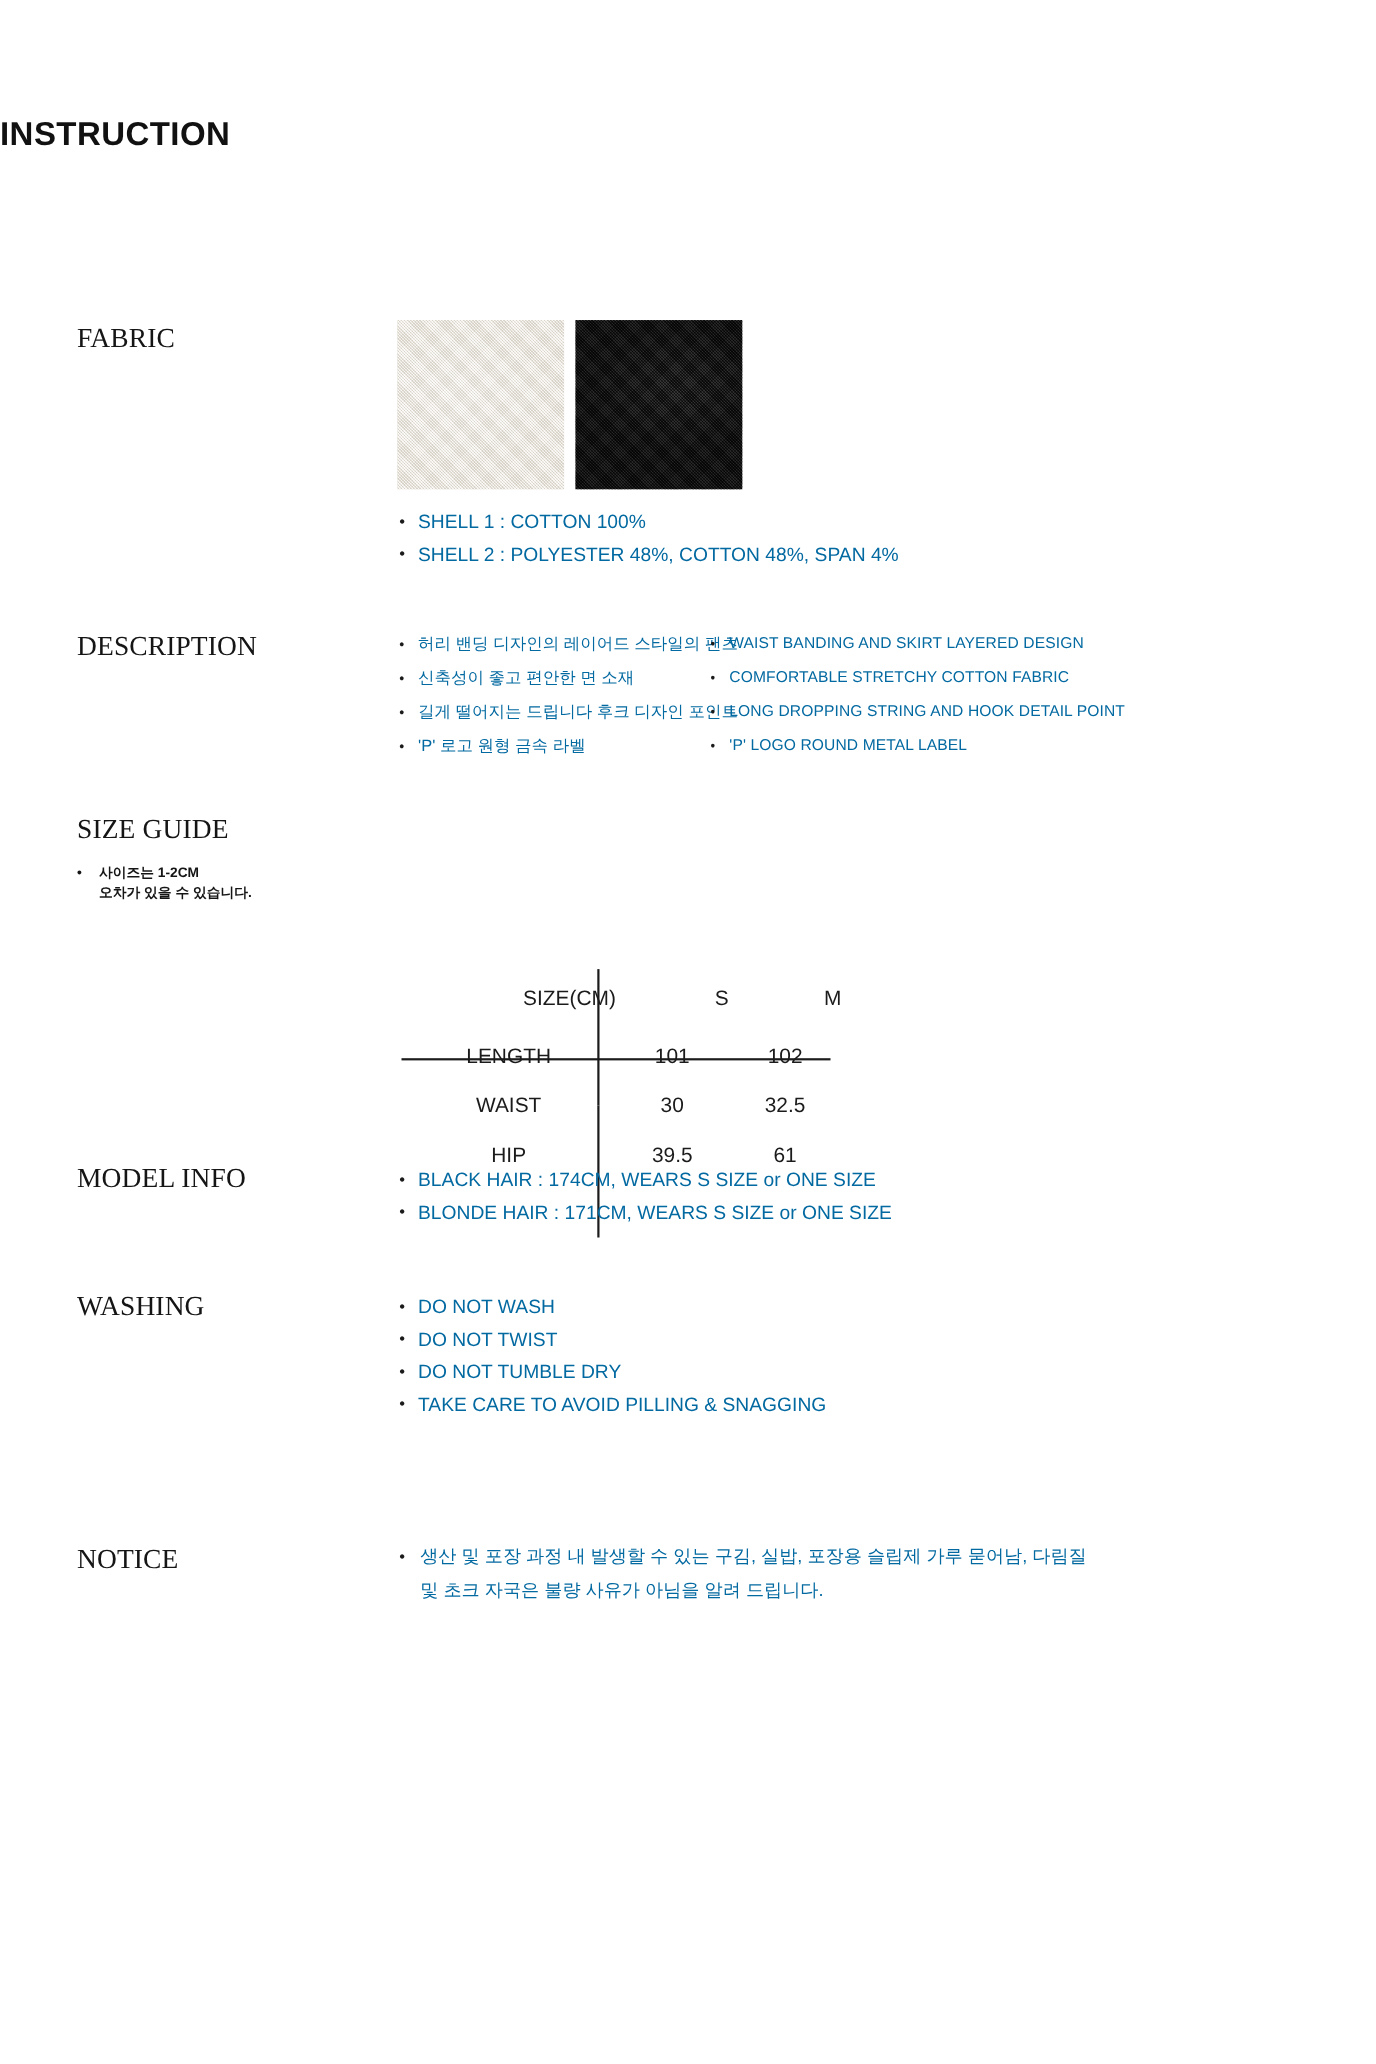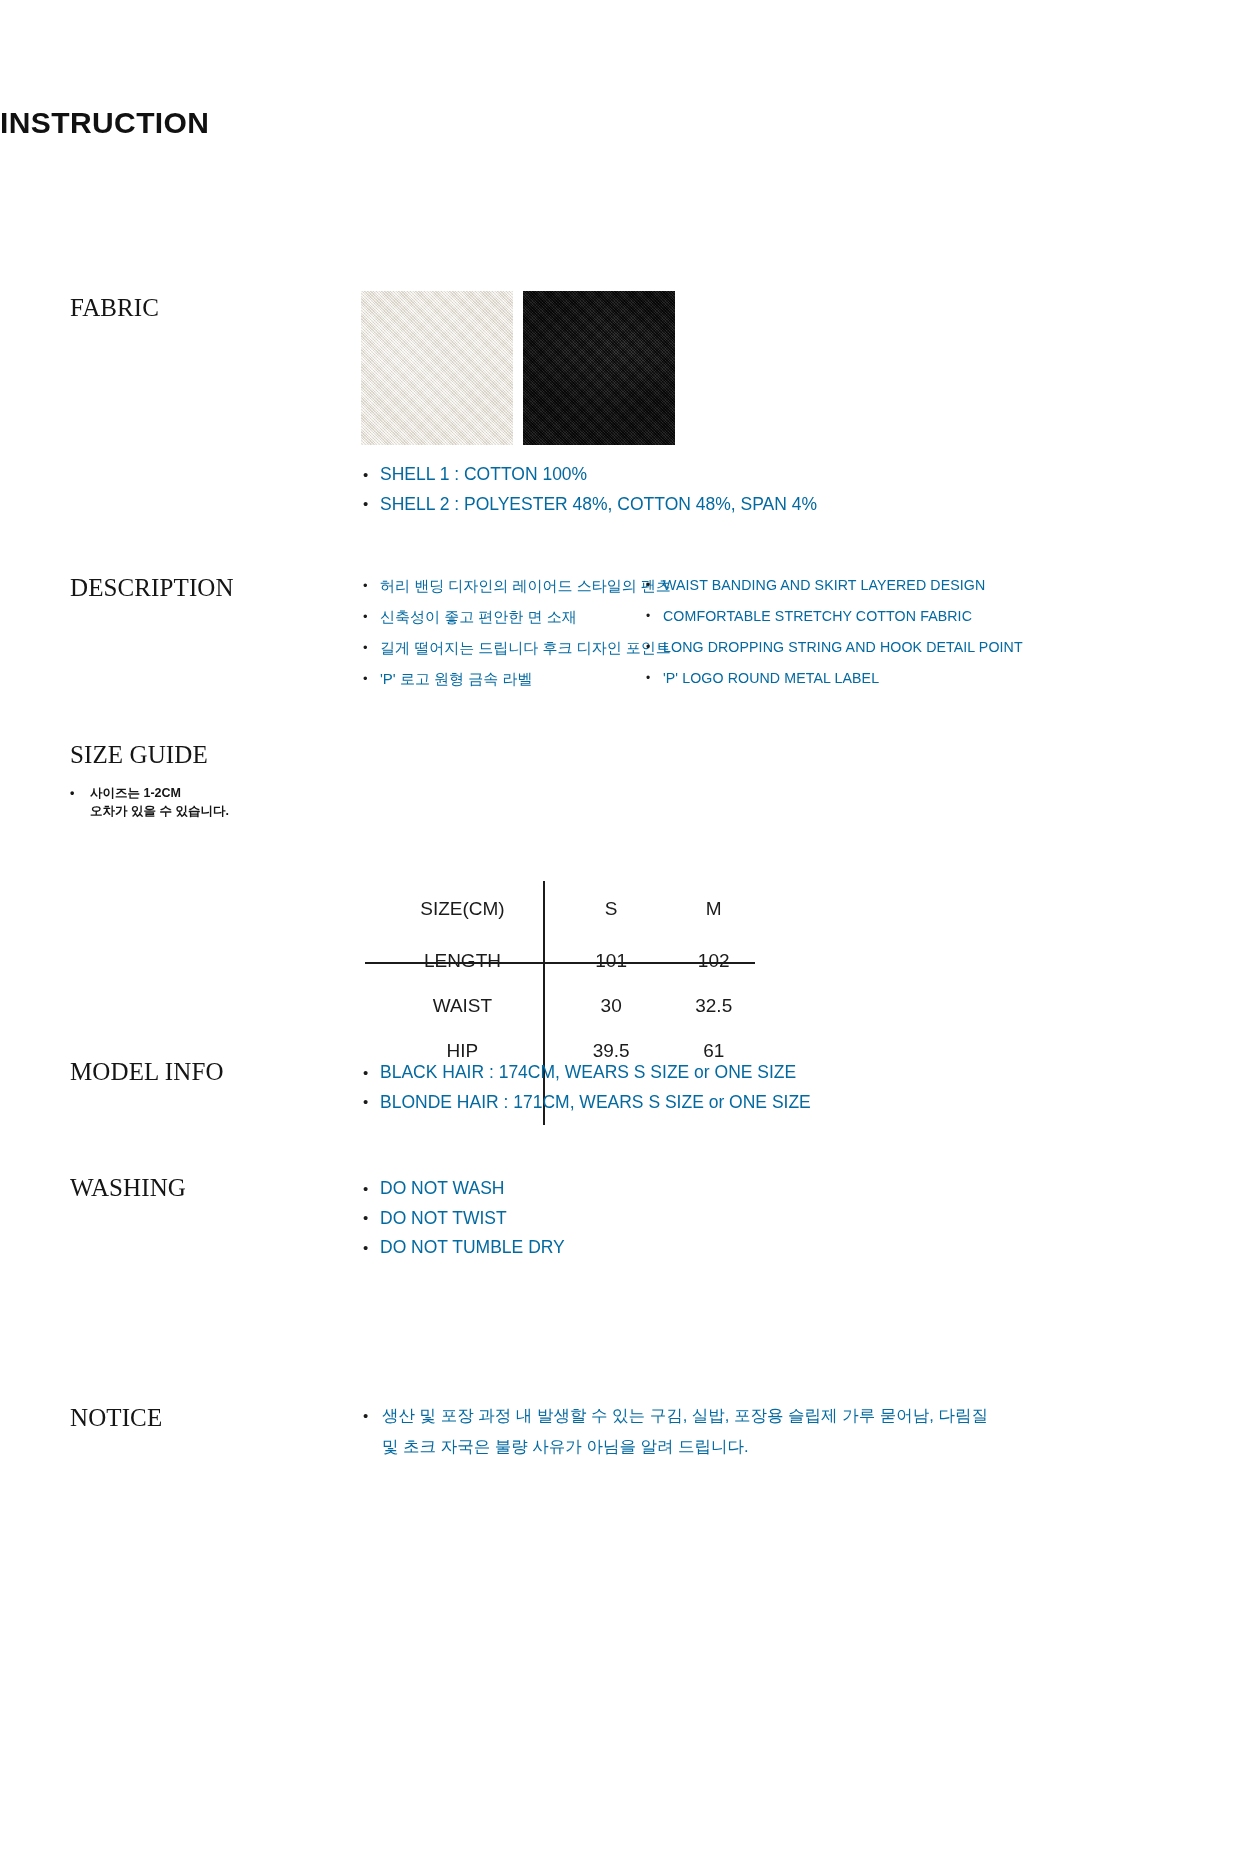--- a/index.html
+++ b/index.html
@@ -106,21 +106,21 @@
   }
   .size-table th, .size-table td {
     font-weight: normal;
     font-size: 19px;
     color: #1b1b1b;
     text-align: center;
     padding: 0;
     height: 45px;
     vertical-align: middle;
   }
-  .size-table thead th { height: 58px; }
+  .size-table thead th { height: 58px; text-align: right; }
   .size-table th.rowhdr, .size-table td.rowhdr { width: 190px; }
   .size-table th.colv, .size-table td.colv { width: 100px; }
 
   .vline {
     position: absolute;
     left: 543px;
     top: 881px;
     width: 1.6px;
     height: 124px;
     background: #1b1b1b;
@@ -255,18 +255,19 @@
 <div class="blist" style="left:362px; top:1058px">
   <div class="bitem">BLACK HAIR : 174CM, WEARS S SIZE or ONE SIZE</div>
   <div class="bitem">BLONDE HAIR : 171CM, WEARS S SIZE or ONE SIZE</div>
 </div>
 
 <div class="sec-label" style="top:1174px">WASHING</div>
 <div class="blist" style="left:362px; top:1174px">
   <div class="bitem">DO NOT WASH</div>
   <div class="bitem">DO NOT TWIST</div>
   <div class="bitem">DO NOT TUMBLE DRY</div>
+  <div class="bitem">TAKE CARE TO AVOID PILLING &amp; SNAGGING</div>
 </div>
 
 <div class="sec-label" style="top:1404px">NOTICE</div>
 <div class="blist" style="left:362px; top:1400px; width:640px">
   <div class="bitem wrap">생산 및 포장 과정 내 발생할 수 있는 구김, 실밥, 포장용 슬립제 가루 묻어남, 다림질 및 초크 자국은 불량 사유가 아님을 알려 드립니다.</div>
 </div>
 
 </body></html>

